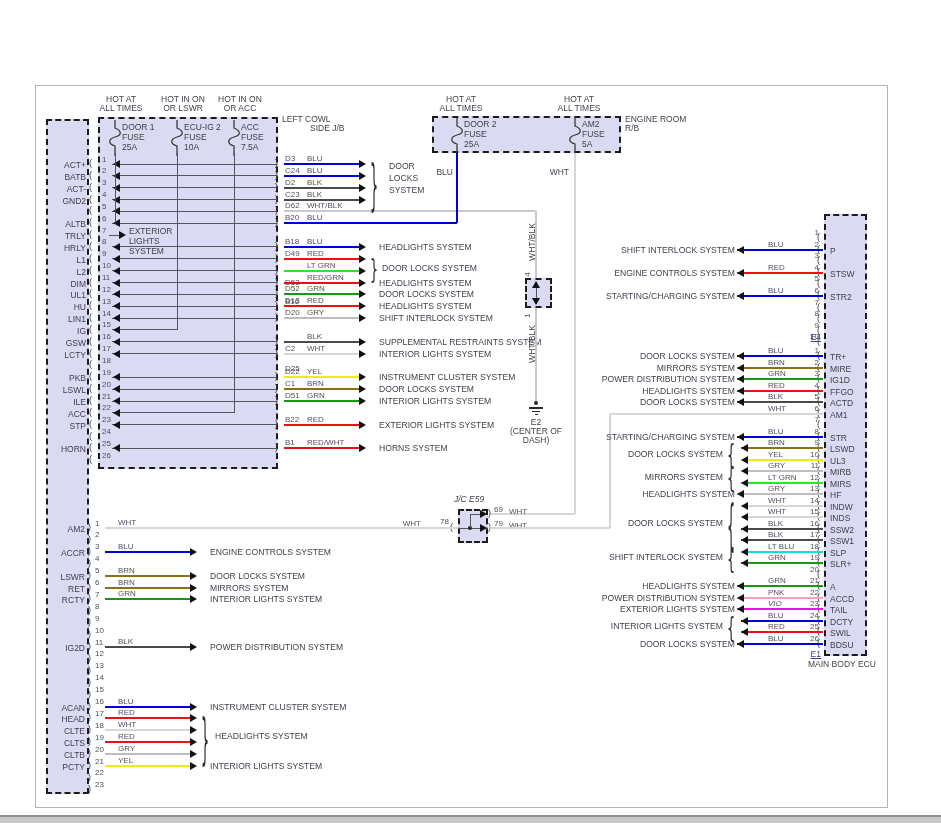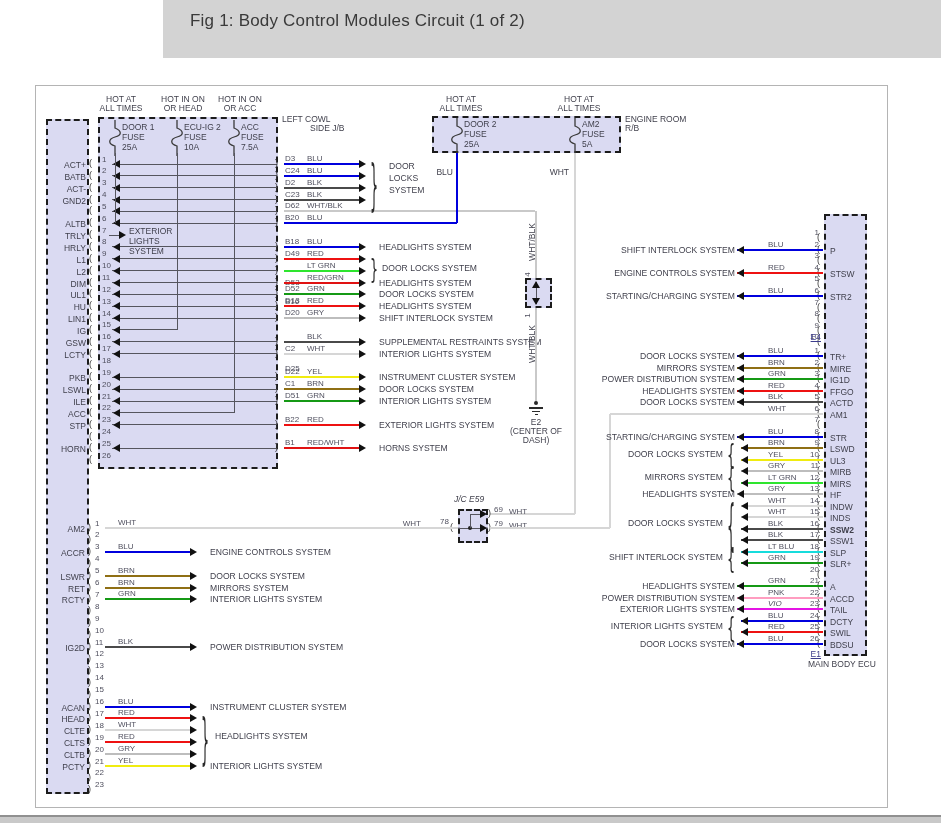--- a/index.html
+++ b/index.html
@@ -23,39 +23,36 @@
   .brace{position:absolute;color:#2a2a2a;font-family:"DejaVu Sans",sans-serif;}
   .arr{position:absolute;width:0;height:0;}
   .rot{transform:rotate(-90deg);transform-origin:center;}
   .und{text-decoration:underline;color:#3c3c8c;}
   svg{position:absolute;overflow:visible;}
 </style>
 </head>
 <body>
 
 <div id="root">
-  <div class="titlebar">
-    <div class="title">Fig 1: Body Control Modules Circuit (1 of 2)</div>
-  </div>
   <div id="diagram">
       <div class="box" style="left: 10px; top: 33px; width: 43px; height: 675px;"></div>
       <div class="box" style="left: 62px; top: 31px; width: 180px; height: 352px;"></div>
       <div class="box" style="left: 396px; top: 30px; width: 189px; height: 37px;"></div>
       <div class="box" style="left: 788px; top: 128px; width: 43px; height: 442px;"></div>
       <div class="box" style="left: 422px; top: 423px; width: 30px; height: 34px;"></div>
       <div class="box" style="left: 489px; top: 192px; width: 27px; height: 30px;"></div>
       <div class="t " style="left: 246px; top: 28px;">LEFT COWL</div>
       <div class="t " style="left: 246px; top: 37px; margin-left: 28px;">SIDE J/B</div>
       <div class="t " style="left: 589px; top: 28px;">ENGINE ROOM</div>
       <div class="t " style="left: 589px; top: 37px;">R/B</div>
       <div class="t " style="left: 772px; top: 573px;">MAIN BODY ECU</div>
       <div class="t tc " style="left: 50px; top: 8px; width: 70px;">HOT AT</div>
       <div class="t tc " style="left: 50px; top: 17px; width: 70px;">ALL TIMES</div>
       <div class="t tc " style="left: 112px; top: 8px; width: 70px;">HOT IN ON</div>
-      <div class="t tc " style="left: 112px; top: 17px; width: 70px;">OR HEAD</div>
+      <div class="t tc " style="left: 112px; top: 17px; width: 70px;">OR LSWR</div>
       <div class="t tc " style="left: 169px; top: 8px; width: 70px;">HOT IN ON</div>
       <div class="t tc " style="left: 169px; top: 17px; width: 70px;">OR ACC</div>
       <svg width="14" height="36" style="left: 72px; top: 34px;">
         <path d="M7,0 V8 C14,11 14,15 7,17 C0,19 0,24 7,26 V36" fill="none" stroke="#3a3a3a" stroke-width="1.3"></path>
       </svg>
       <div class="t " style="left: 86px; top: 36px;">DOOR 1</div>
       <div class="t " style="left: 86px; top: 46px;">FUSE</div>
       <div class="t " style="left: 86px; top: 56px;">25A</div>
       <svg width="14" height="36" style="left: 134px; top: 34px;">
         <path d="M7,0 V8 C14,11 14,15 7,17 C0,19 0,24 7,26 V36" fill="none" stroke="#3a3a3a" stroke-width="1.3"></path>
@@ -591,21 +588,21 @@
       <div class="arr" style="left: 705px; top: 415.5px; border-top: 4px solid transparent; border-bottom: 4px solid transparent; border-right: 7px solid rgb(17, 17, 17);"></div>
       <div class="code" style="left: 732px; top: 409.5px;">WHT</div>
       <div class="t tr num" style="left: 763px; top: 421px; width: 20px;">15</div>
       <div class="brkt" style="left: 781px; top: 426px;">(</div>
       <div class="t" style="left: 794px; top: 427px;">INDS</div>
       <div class="wire" style="left: 705px; top: 430px; width: 82px; height: 2px; background: rgb(214, 214, 214);"></div>
       <div class="arr" style="left: 705px; top: 427px; border-top: 4px solid transparent; border-bottom: 4px solid transparent; border-right: 7px solid rgb(17, 17, 17);"></div>
       <div class="code" style="left: 732px; top: 421px;">WHT</div>
       <div class="t tr num" style="left: 763px; top: 432.5px; width: 20px;">16</div>
       <div class="brkt" style="left: 781px; top: 437.5px;">(</div>
-      <div class="t" style="left: 794px; top: 438.5px; font-weight: bold;">SSW2</div>
+      <div class="t" style="left: 794px; top: 438.5px;">SSW2</div>
       <div class="wire" style="left: 705px; top: 441.5px; width: 82px; height: 2px; background: rgb(74, 74, 74);"></div>
       <div class="arr" style="left: 705px; top: 438.5px; border-top: 4px solid transparent; border-bottom: 4px solid transparent; border-right: 7px solid rgb(17, 17, 17);"></div>
       <div class="code" style="left: 732px; top: 432.5px;">BLK</div>
       <div class="t tr num" style="left: 763px; top: 444px; width: 20px;">17</div>
       <div class="brkt" style="left: 781px; top: 449px;">(</div>
       <div class="t" style="left: 794px; top: 450px;">SSW1</div>
       <div class="wire" style="left: 705px; top: 453px; width: 82px; height: 2px; background: rgb(74, 74, 74);"></div>
       <div class="arr" style="left: 705px; top: 450px; border-top: 4px solid transparent; border-bottom: 4px solid transparent; border-right: 7px solid rgb(17, 17, 17);"></div>
       <div class="code" style="left: 732px; top: 444px;">BLK</div>
       <div class="t tr num" style="left: 763px; top: 455.5px; width: 20px;">18</div>

